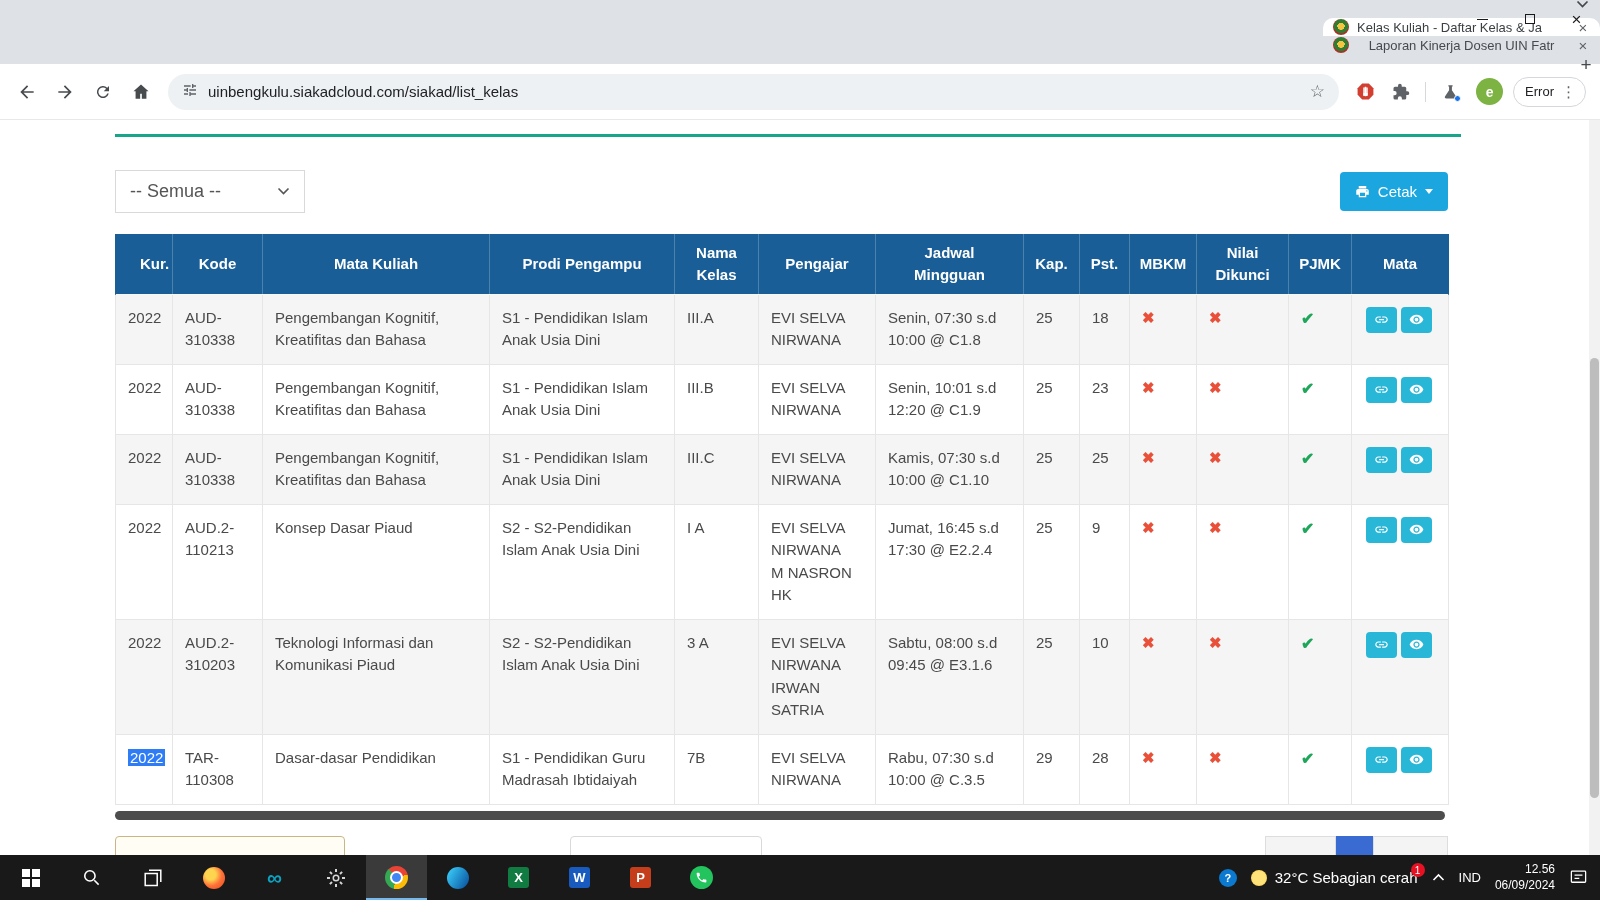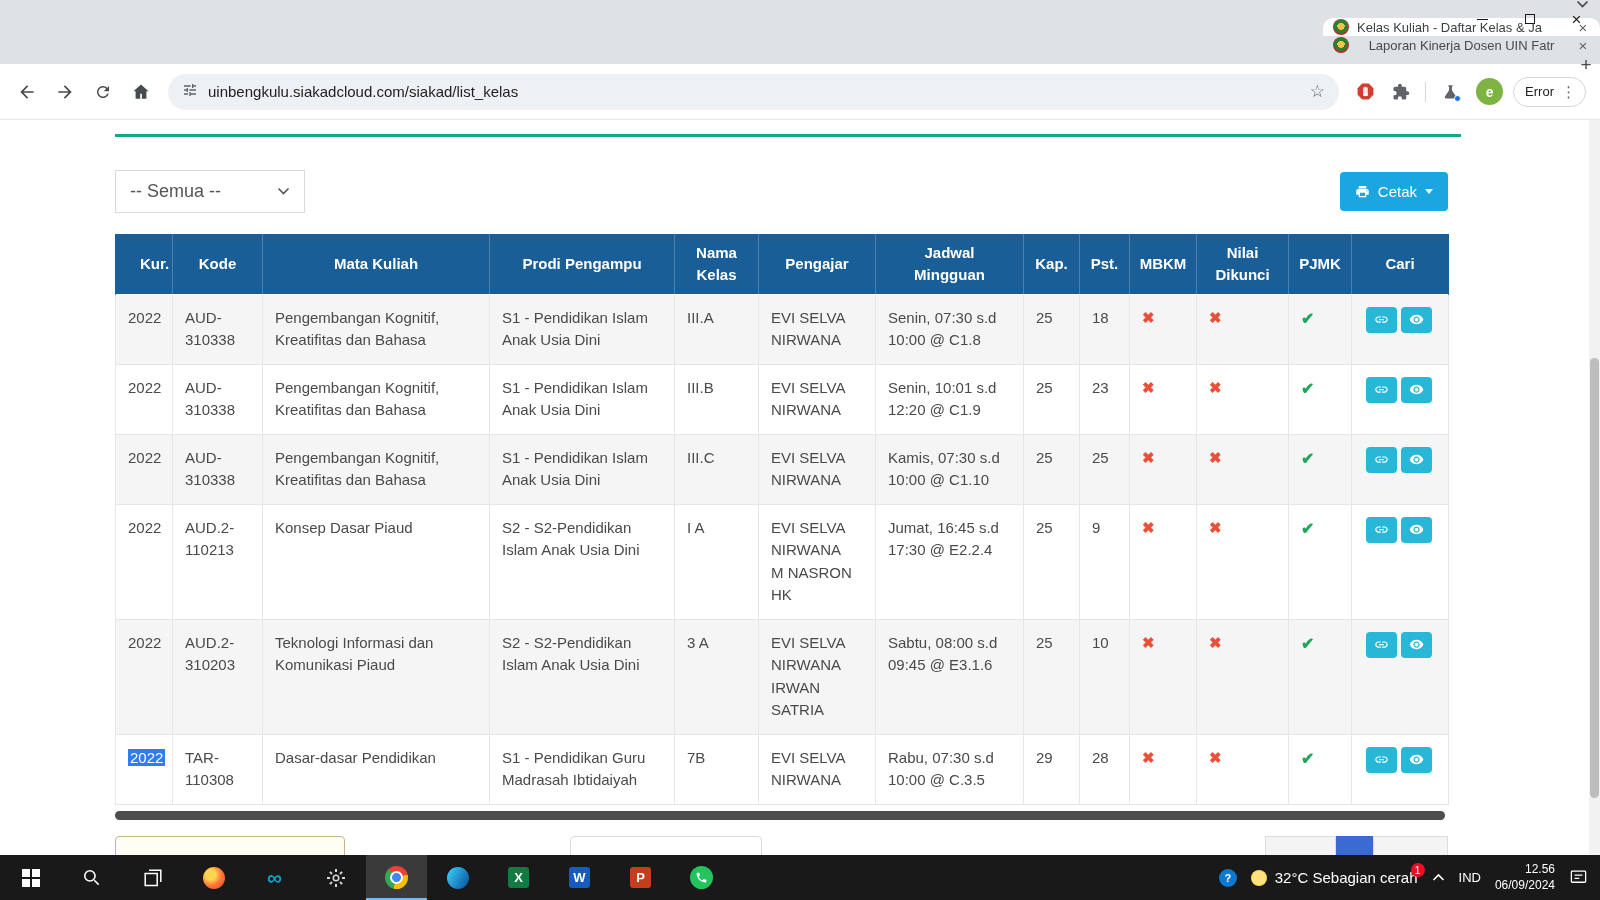--- a/index.html
+++ b/index.html
@@ -236,21 +236,21 @@
 Kelas</th>
               <th>Pengajar</th>
               <th>Jadwal
 Mingguan</th>
               <th>Kap.</th>
               <th>Pst.</th>
               <th>MBKM</th>
               <th>Nilai
 Dikunci</th>
               <th>PJMK</th>
-              <th>Cari</th>
+              <th>Mata</th>
             </tr>
         </thead>
         <tbody>
             <tr class="striped">
               <td class="tc">2022</td>
               <td class="tc">AUD-310338</td>
               <td>Pengembangan Kognitif, Kreatifitas dan Bahasa</td>
               <td>S1 - Pendidikan Islam Anak Usia Dini</td>
               <td class="tc">III.A</td>
               <td class="pre">EVI SELVA NIRWANA</td>

